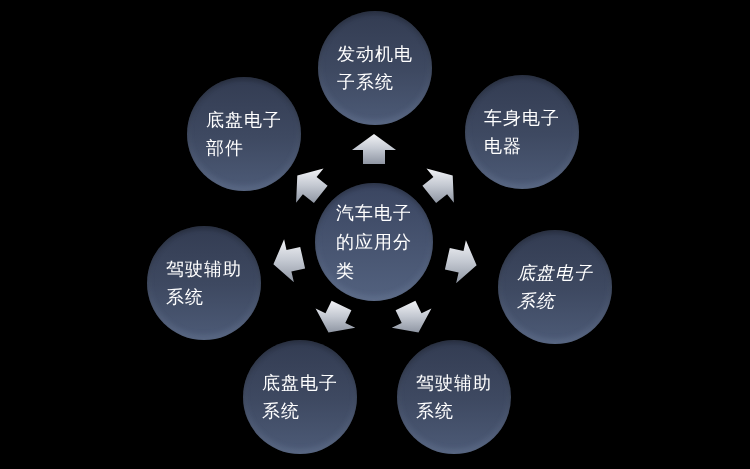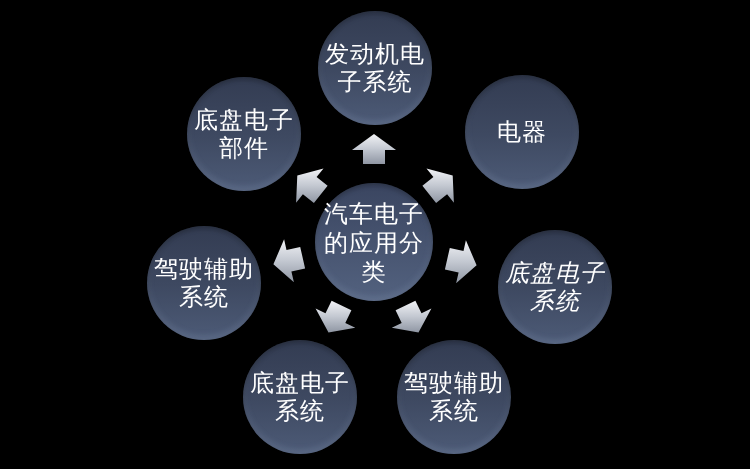--- a/index.html
+++ b/index.html
@@ -3,22 +3,22 @@
 <meta charset="utf-8">
 <style>
   html,body{margin:0;padding:0;background:#000;}
   .canvas{
     position:relative;width:750px;height:469px;background:#000000;overflow:hidden;
     font-family:"Liberation Sans",sans-serif;
   }
   .arrows{position:absolute;left:0;top:0;width:750px;height:469px;}
   .node{
     position:absolute;width:114px;height:114px;border-radius:50%;
-    display:flex;align-items:center;justify-content:center;text-align:center;
-    color:#ffffff;font-size:24px;line-height:28px;letter-spacing:1px;
+    display:flex;align-items:center;justify-content:center;
+    color:#ffffff;font-size:18px;line-height:28px;letter-spacing:1px;
     background:linear-gradient(180deg,#333c52 0%,#3e4961 52%,#4d5b77 100%);
     box-shadow:inset 0 2px 5px rgba(0,0,0,0.35), inset 0 -3px 7px rgba(173,193,221,0.22);
   }
   .node .label span{display:block;}
   .center-node{
     width:118px;height:118px;line-height:29px;
     background:linear-gradient(180deg,#3a4560 0%,#475470 52%,#53627f 100%);
   }
   
   .n-engine{left:318px;top:11px;}
@@ -54,20 +54,21 @@
 
   <div class="node n-engine">
     <div class="label">
       <span>发动机电</span>
       <span>子系统</span>
     </div>
   </div>
 
   <div class="node n-body">
     <div class="label">
+      <span>车身电子</span>
       <span>电器</span>
     </div>
   </div>
 
   <div class="node n-chassis">
     <div class="label">
       <span>底盘电子</span>
       <span>系统</span>
     </div>
   </div>

